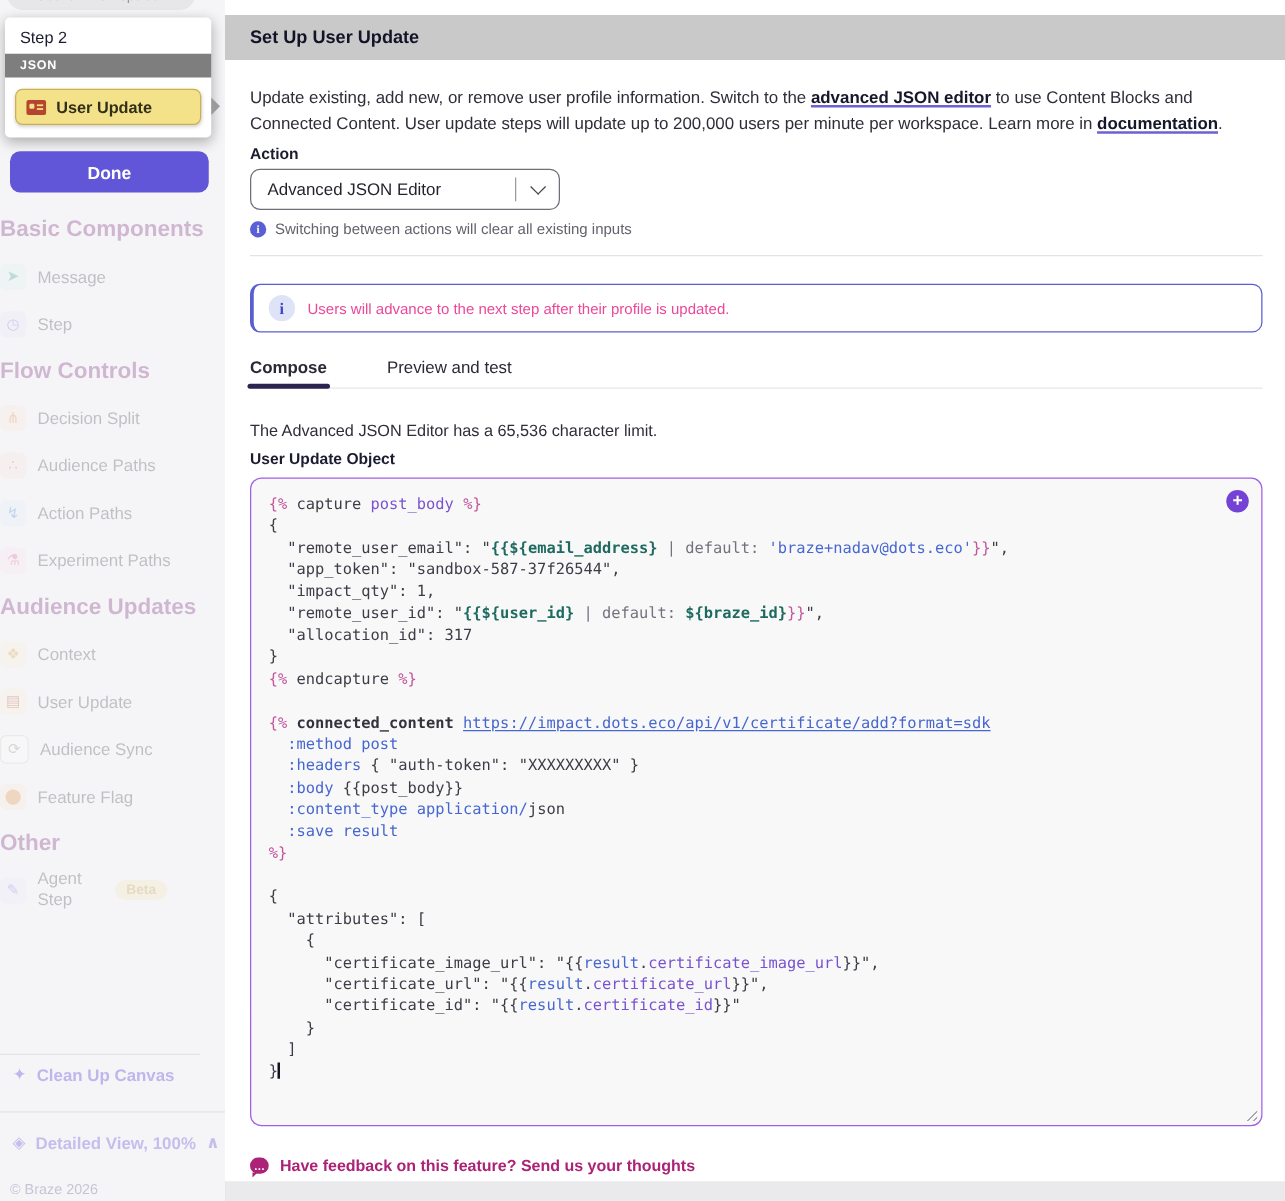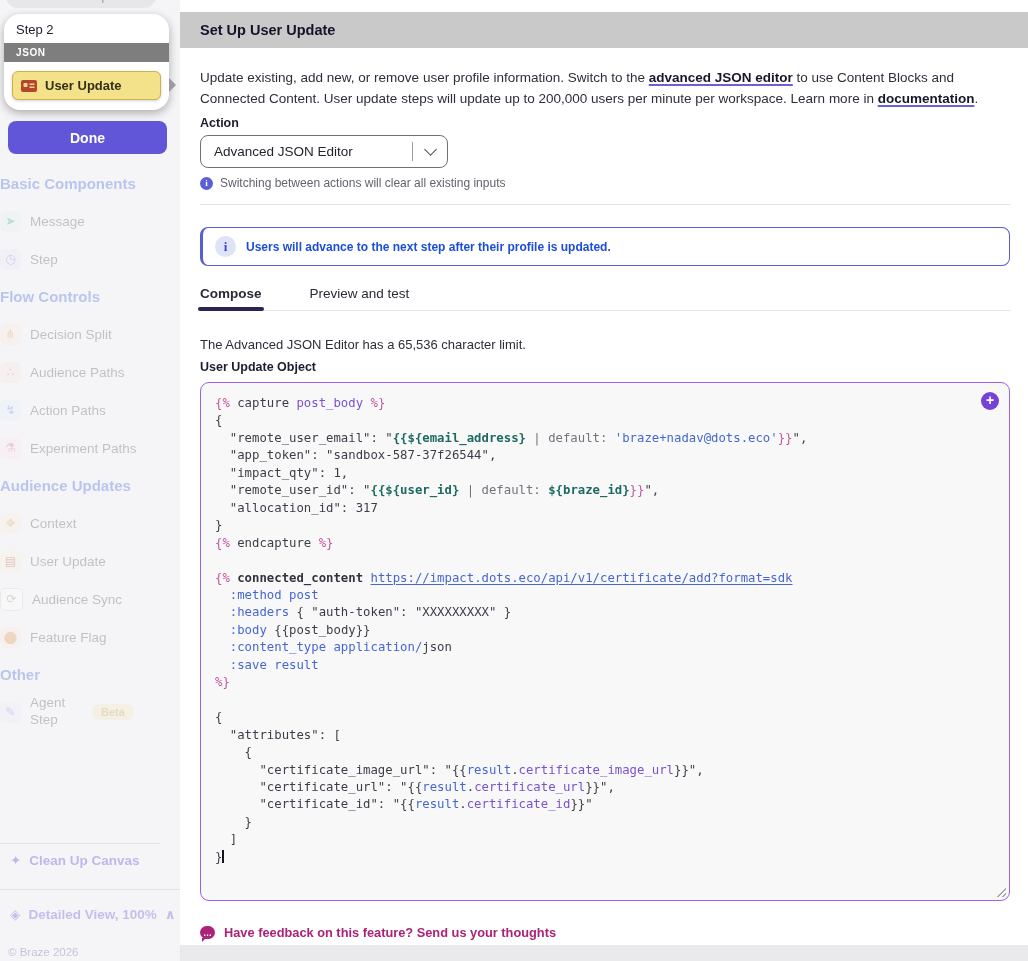--- a/index.html
+++ b/index.html
@@ -2,28 +2,28 @@
 <html><head>
 <meta charset="utf-8">
 <style>
   html,body{margin:0;padding:0;}
   body{width:1028px;height:961px;background:#eaeaec;font-family:"Liberation Sans",sans-serif;overflow:hidden;position:relative;}
   .glyph{font-family:"DejaVu Sans",sans-serif;}
 
   
   .sidebar{position:absolute;left:0;top:0;width:180px;height:961px;background:#f5f4f6;border-right:1px solid #e6e6e9;}
   .search-pill{position:absolute;left:6px;top:-16px;width:150px;height:24px;border-radius:12px;background:#e7e6e9;color:#9a9aa4;font-size:12px;display:flex;align-items:center;gap:6px;padding-left:10px;box-sizing:border-box;overflow:hidden;}
-  .popup-card{position:absolute;left:4px;top:14px;width:165px;background:#fff;border-radius:16px;box-shadow:0 3px 10px rgba(0,0,0,.30);}
+  .popup-card{position:absolute;left:4px;top:14px;width:165px;background:#fff;border-radius:4px;box-shadow:0 3px 10px rgba(0,0,0,.30);}
   .step-label{padding:8px 12px 6px;font-size:13px;color:#1c1c30;}
   .draft-bar{background:#7e7e7e;color:#fff;font-size:10px;font-weight:bold;letter-spacing:.6px;padding:4px 12px;}
   .uu-chip{margin:9px 8px 10px;background:#f3e28a;border:1.5px solid #cdb04f;border-radius:6px;padding:6px 8px;display:flex;align-items:center;gap:8px;font-weight:bold;font-size:13px;color:#33301a;box-shadow:0 1px 3px rgba(0,0,0,.18);cursor:pointer;}
   .popup-pointer{position:absolute;right:-7px;top:64px;width:0;height:0;border-top:7px solid transparent;border-bottom:7px solid transparent;border-left:7px solid #9b9b9b;}
   .done-btn{position:absolute;left:8px;top:121px;width:159px;height:33px;background:#6156d8;color:#fff;font-weight:bold;font-size:14px;border:none;border-radius:8px;cursor:pointer;font-family:"Liberation Sans",sans-serif;}
   .palette{position:absolute;left:0;top:165px;width:166px;opacity:.28;}
-  .pal-title{height:37px;display:flex;align-items:center;font-weight:bold;font-size:15px;color:#1d4ed8;}
+  .pal-title{height:37px;display:flex;align-items:center;font-weight:bold;font-size:18px;color:#701a75;}
   .pal-item{height:38px;display:flex;align-items:center;cursor:pointer;}
   .pal-icon{width:21px;height:21px;border-radius:5px;margin-right:9px;display:flex;align-items:center;justify-content:center;font-size:12px;flex:0 0 21px;font-family:"DejaVu Sans",sans-serif;}
   .pal-label{font-size:13.5px;color:#3b3b45;}
   .pal-label.wrap{width:46px;line-height:1.25;}
   .beta{margin-left:16px;background:#f8e7b8;color:#b99c3c;border-radius:9px;padding:2px 9px;font-size:11px;font-weight:bold;}
   .sb-divider{position:absolute;height:1px;background:#dcdcdf;opacity:.7;}
   .d1{top:843px;left:0;width:160px;}
   .d2{top:889px;left:0;width:180px;}
   .cleanup{position:absolute;left:10px;top:852px;display:flex;align-items:center;gap:8px;font-weight:bold;font-size:13.5px;color:#7b6fe0;opacity:.45;cursor:pointer;}
   .detailed{position:absolute;left:10px;top:906px;display:flex;align-items:center;gap:8px;font-weight:bold;font-size:13.5px;color:#7b6fe0;opacity:.40;cursor:pointer;}
@@ -41,21 +41,21 @@
   .select>span:first-child{padding-left:13px;font-size:13.5px;color:#24242e;}
   .sel-div{margin-left:auto;width:1px;height:19px;background:#9a9aa2;}
   .chev{width:34px;display:flex;align-items:center;justify-content:center;}
   .chev::after{content:"";width:8px;height:8px;border-left:1.8px solid #44444e;border-bottom:1.8px solid #44444e;transform:rotate(-45deg);margin-top:-4px;}
   .note{margin-top:8px;display:flex;align-items:center;gap:7px;}
   .info-dot{width:13px;height:13px;border-radius:50%;background:#5a5fd6;color:#fff;font-size:9px;font-weight:bold;display:flex;align-items:center;justify-content:center;font-family:"Liberation Serif",serif;}
   .note>span:last-child{font-size:12px;color:#63636d;text-align:center;}
   .rule{margin:14px 0 0;border:none;border-top:1px solid #e3e3e6;}
   .banner{margin-top:22px;height:37px;border:1.5px solid #585fd0;border-left-width:3px;border-radius:8px;display:flex;align-items:center;gap:10px;padding-left:12px;background:#fff;}
   .banner-i{width:21px;height:21px;border-radius:50%;background:#dfe3f8;color:#3d49c4;font-family:"Liberation Serif",serif;font-weight:bold;font-size:13px;display:flex;align-items:center;justify-content:center;}
-  .banner-text{font-weight:bold;font-size:12px;color:#1d4ed8;}
+  .banner-text{font-weight:normal;font-size:12px;color:#ec4899;}
   .tabs{margin-top:20px;display:flex;gap:48px;border-bottom:1px solid #e6e6e9;}
   .tab{font-size:13.5px;color:#2a2a36;padding-bottom:9px;position:relative;cursor:pointer;}
   .tab.active{font-weight:bold;}
   .tab.active::after{content:"";position:absolute;left:-2px;right:-2px;bottom:-1px;height:4px;border-radius:3px;background:#2b2350;}
   .limit{margin:26px 0 0;font-size:13px;color:#2e2e3a;}
   .obj-label{margin-top:8px;font-weight:bold;font-size:12.5px;color:#1c1c30;}
   .editor{position:relative;margin-top:8px;height:519px;border:1.6px solid #a05fe8;border-radius:9px;background:#f8f8f9;box-sizing:border-box;padding:12px 14px;cursor:text;}
   .code{font-family:"DejaVu Sans Mono",monospace;font-size:12.3px;line-height:17.45px;white-space:pre;}
   .tk-d{color:#3d3d47}.tk-g{color:#73737e}.tk-p{color:#c2559d}
   .tk-b{color:#4667cf}.tk-u{color:#4667cf;text-decoration:underline;text-underline-offset:2px;}

